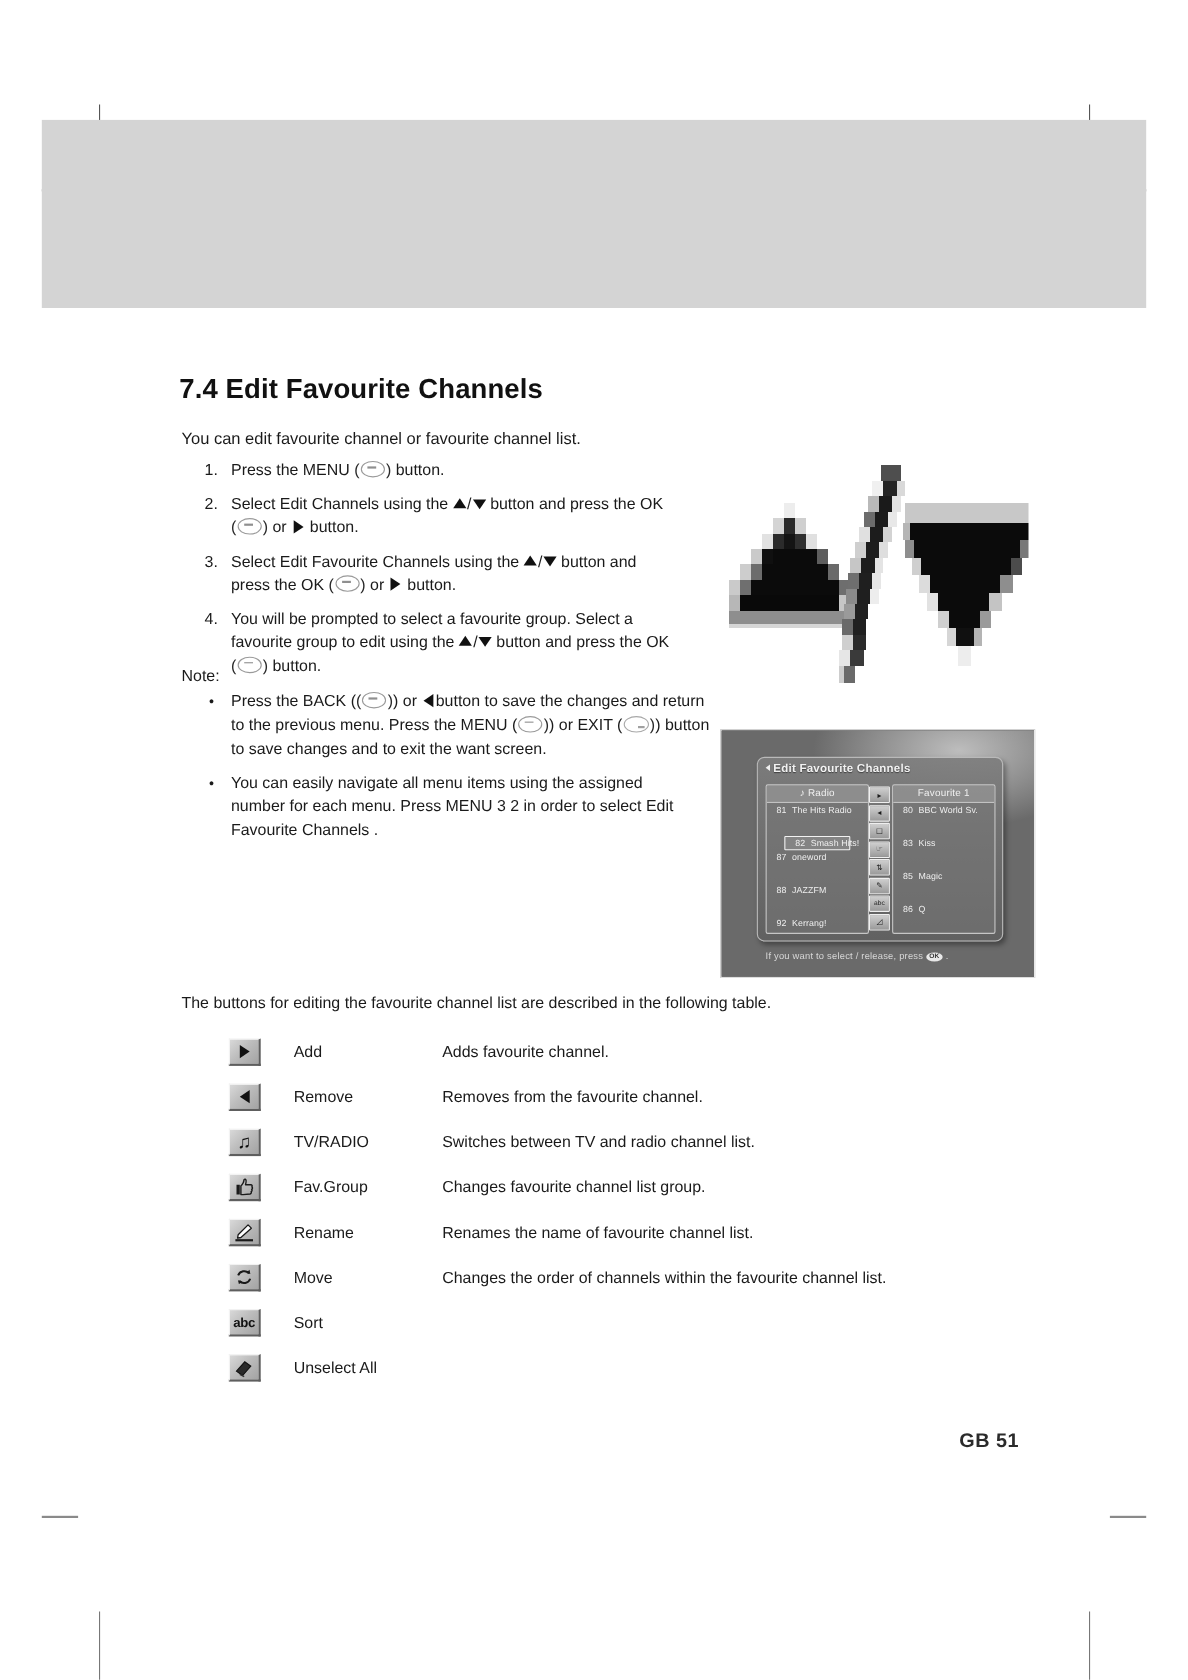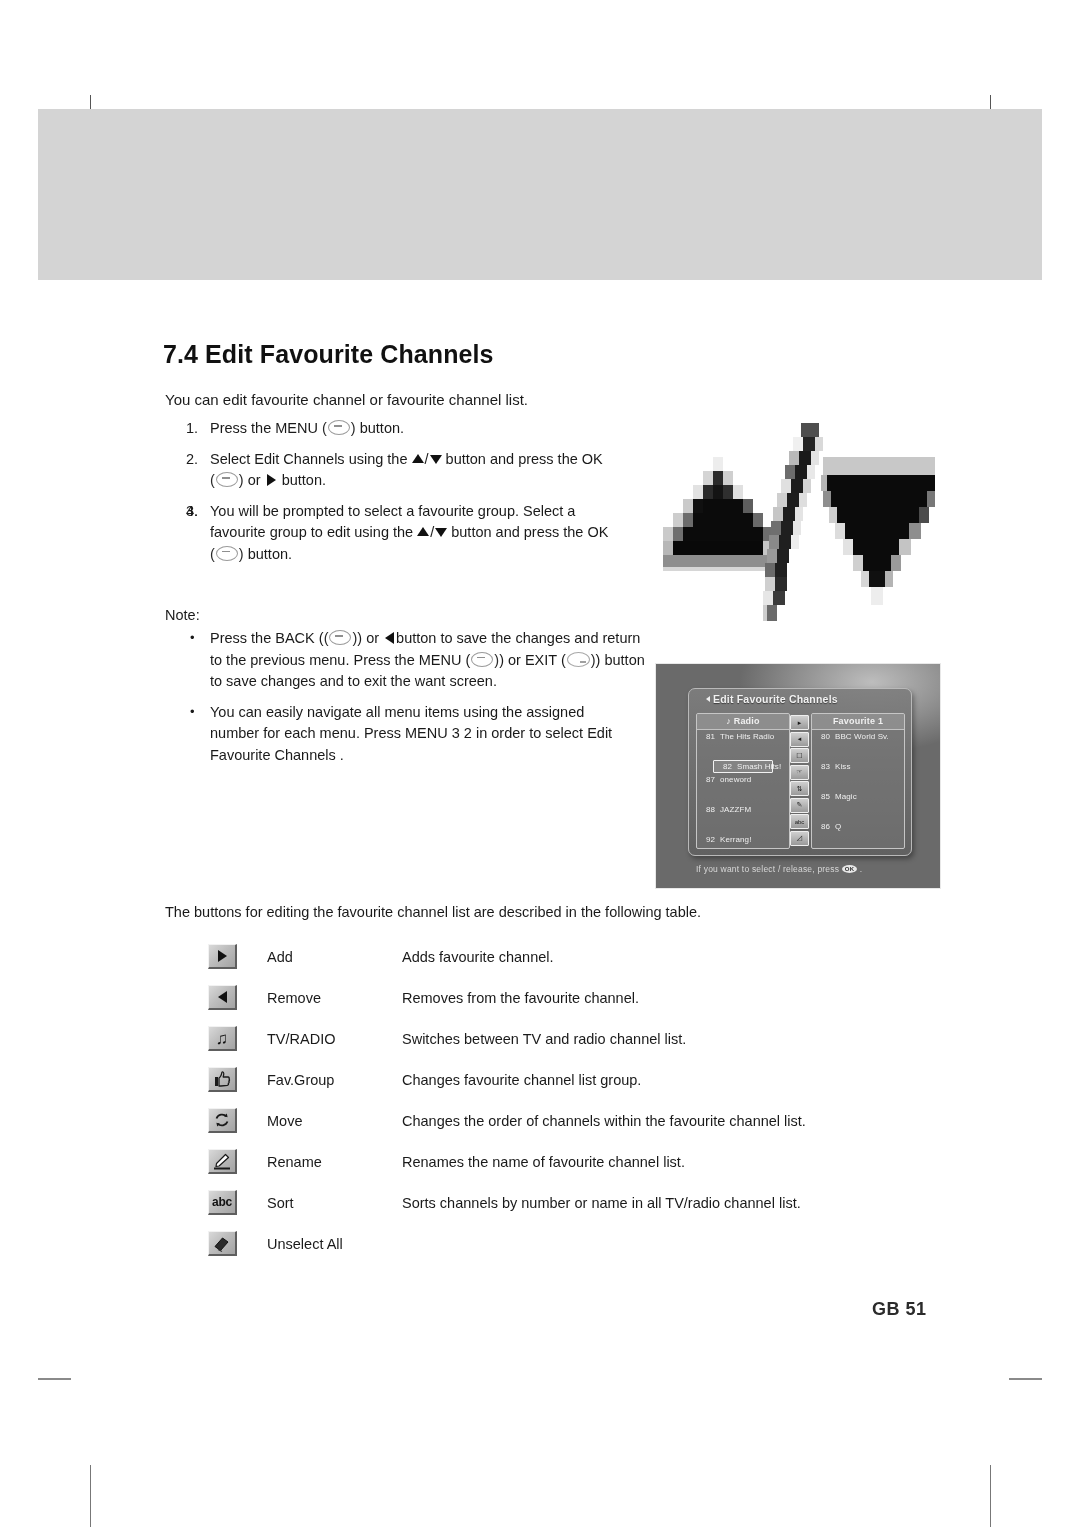--- a/index.html
+++ b/index.html
@@ -216,21 +216,21 @@
   }
   .tv-titlebar {
     position: absolute;
     left: 0; top: 0;
     width: 100%;
     height: 21px;
     line-height: 21px;
     color: #f2f2f2;
     font-size: 10.5px;
     font-weight: bold;
-    padding-left: 17px;
+    padding-left: 7px;
     box-sizing: border-box;
     letter-spacing: 0.2px;
     text-shadow: 0 1px 1px rgba(0,0,0,.5);
   }
   .tv-title-arrow {
     display: inline-block;
     width: 0; height: 0;
     border-top: 3.2px solid transparent;
     border-bottom: 3.2px solid transparent;
     border-right: 4.2px solid #f0f0f0;
@@ -249,21 +249,21 @@
   .tv-col-left  { left: 7px;  width: 92px; }
   .tv-col-right { left: 122px; width: 92px; }
   .tv-col-head {
     height: 15px;
     line-height: 15px;
     text-align: center;
     font-size: 9px;
     color: #f0f0f0;
     background: rgba(160,160,160,.55);
     border-bottom: 1px solid #c2c2c2;
-    font-weight: bold;
+    font-weight: normal;
     letter-spacing: .2px;
   }
   .tv-row {
     height: 30px;
     line-height: 14px;
     font-size: 8px;
     color: #efefef;
     padding-left: 9px;
     white-space: nowrap;
     letter-spacing: .1px;
@@ -402,20 +402,22 @@
   </div>
 
   <div class="step">
     <span class="num">2.</span>
     <span><span>Select Edit Channels  using the </span><span class="arrow-up"></span><span class="slash">/</span><span class="arrow-down"></span><span> button and press the OK</span><br>
     <span class="paren">(</span><span class="oval-btn"></span><span class="paren">)</span><span> or </span><span class="arrow-right"></span><span> button.</span></span>
   </div>
 
   <div class="step">
     <span class="num">3.</span>
+    <span><span>Select Edit Favourite Channels  using the </span><span class="arrow-up"></span><span class="slash">/</span><span class="arrow-down"></span><span> button and</span><br>
+    <span>press the OK</span> <span class="paren">(</span><span class="oval-btn"></span><span class="paren">)</span><span> or </span><span class="arrow-right"></span><span> button.</span></span>
   </div>
 
   <div class="step">
     <span class="num">4.</span>
     <span><span>You will be prompted to select a favourite group. Select a</span><br>
     <span>favourite group to edit using the </span><span class="arrow-up"></span><span class="slash">/</span><span class="arrow-down"></span><span> button and press the OK</span><br>
     <span class="paren">(</span><span class="oval-btn"></span><span class="paren">)</span><span> button.</span></span>
   </div>
 
 </div>
@@ -631,53 +633,52 @@
         </svg>
       </div>
     </div>
     <div class="icon-label">Fav.Group</div>
     <div class="icon-desc">Changes favourite channel list group.</div>
   </div>
 
   <div class="icon-row">
     <div class="icon-cell">
       <div class="ui-btn">
+        <svg width="22" height="19" viewBox="0 0 22 19" aria-hidden="true">
+          <path d="M14.5 2.5 L17.5 5.5 L8 14 L5 14.5 L5.5 11.5 Z" fill="#ffffff" stroke="#1a1a1a" stroke-width="1.2" stroke-linejoin="round"></path>
+          <rect x="3" y="15.5" width="16" height="2" fill="#1a1a1a"></rect>
+        </svg>
+      </div>
+    </div>
+    <div class="icon-label">Rename</div>
+    <div class="icon-desc">Renames the name of favourite channel list.</div>
+  </div>
+
+  <div class="icon-row">
+    <div class="icon-cell">
+      <div class="ui-btn">
         <svg width="20" height="18" viewBox="0 0 20 18" aria-hidden="true">
           <path d="M14.5 5.5 A6 6 0 0 0 4.5 7.5" fill="none" stroke="#1a1a1a" stroke-width="1.8"></path>
           <path d="M5.5 12.5 A6 6 0 0 0 15.5 10.5" fill="none" stroke="#1a1a1a" stroke-width="1.8"></path>
           <path d="M14.8 2.4 L15.6 6.2 L11.9 5.3 Z" fill="#1a1a1a"></path>
           <path d="M5.2 15.6 L4.4 11.8 L8.1 12.7 Z" fill="#1a1a1a"></path>
         </svg>
       </div>
     </div>
     <div class="icon-label">Move</div>
     <div class="icon-desc">Changes the order of channels within the favourite channel list.</div>
   </div>
 
   <div class="icon-row">
     <div class="icon-cell">
       <div class="ui-btn">
-        <svg width="22" height="19" viewBox="0 0 22 19" aria-hidden="true">
-          <path d="M14.5 2.5 L17.5 5.5 L8 14 L5 14.5 L5.5 11.5 Z" fill="#ffffff" stroke="#1a1a1a" stroke-width="1.2" stroke-linejoin="round"></path>
-          <rect x="3" y="15.5" width="16" height="2" fill="#1a1a1a"></rect>
-        </svg>
-      </div>
-    </div>
-    <div class="icon-label">Rename</div>
-    <div class="icon-desc">Renames the name of favourite channel list.</div>
-  </div>
-
-  <div class="icon-row">
-    <div class="icon-cell">
-      <div class="ui-btn">
         <span style="font-size:12px;color:#111;font-weight:bold;letter-spacing:-0.3px;">abc</span>
       </div>
     </div>
     <div class="icon-label">Sort</div>
-    <div class="icon-desc">Sorts channels by number or name in all TV/radio channel list.</div>
   </div>
 
   <div class="icon-row">
     <div class="icon-cell">
       <div class="ui-btn">
         <svg width="22" height="19" viewBox="0 0 22 19" aria-hidden="true">
           <path d="M4 12.5 L11.5 4 L17 8 L9.5 16.5 Z" fill="#2a2a2a" stroke="#111" stroke-width="1"></path>
           <path d="M7 15.5 L11 17.5" stroke="#333" stroke-width="1.2"></path>
         </svg>
       </div>

